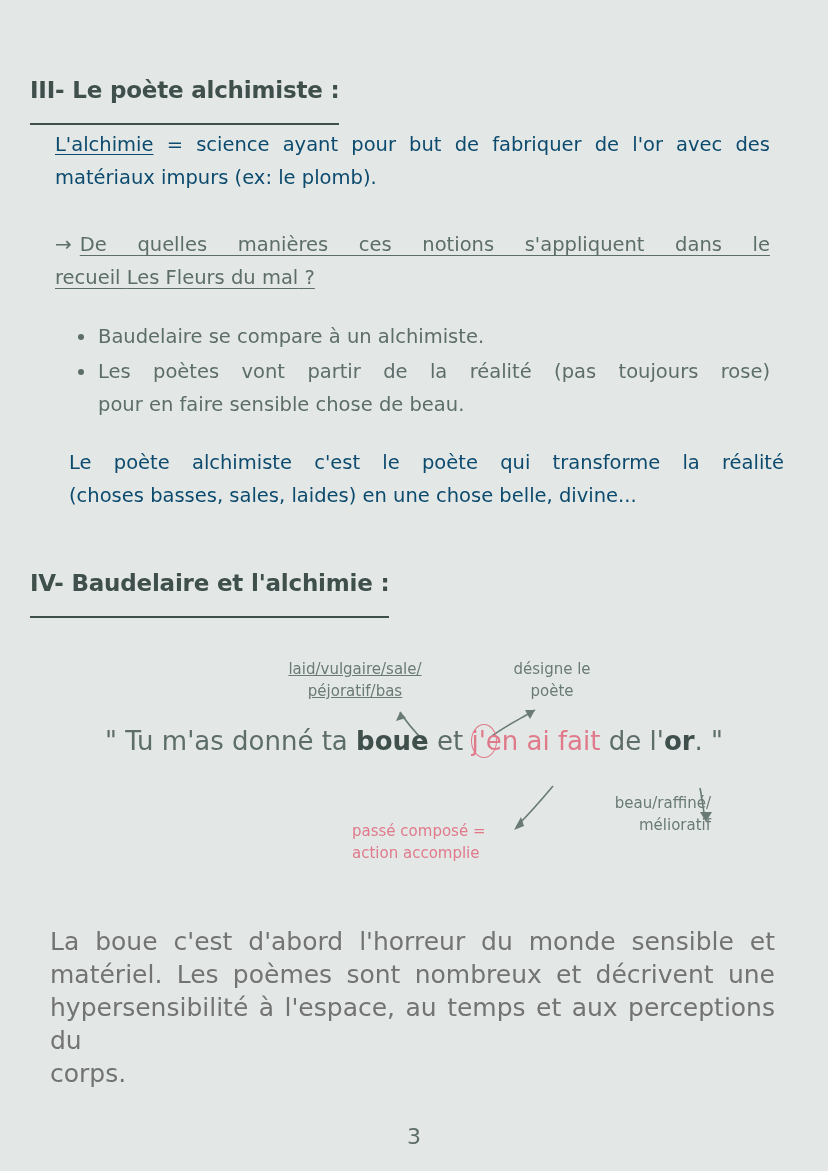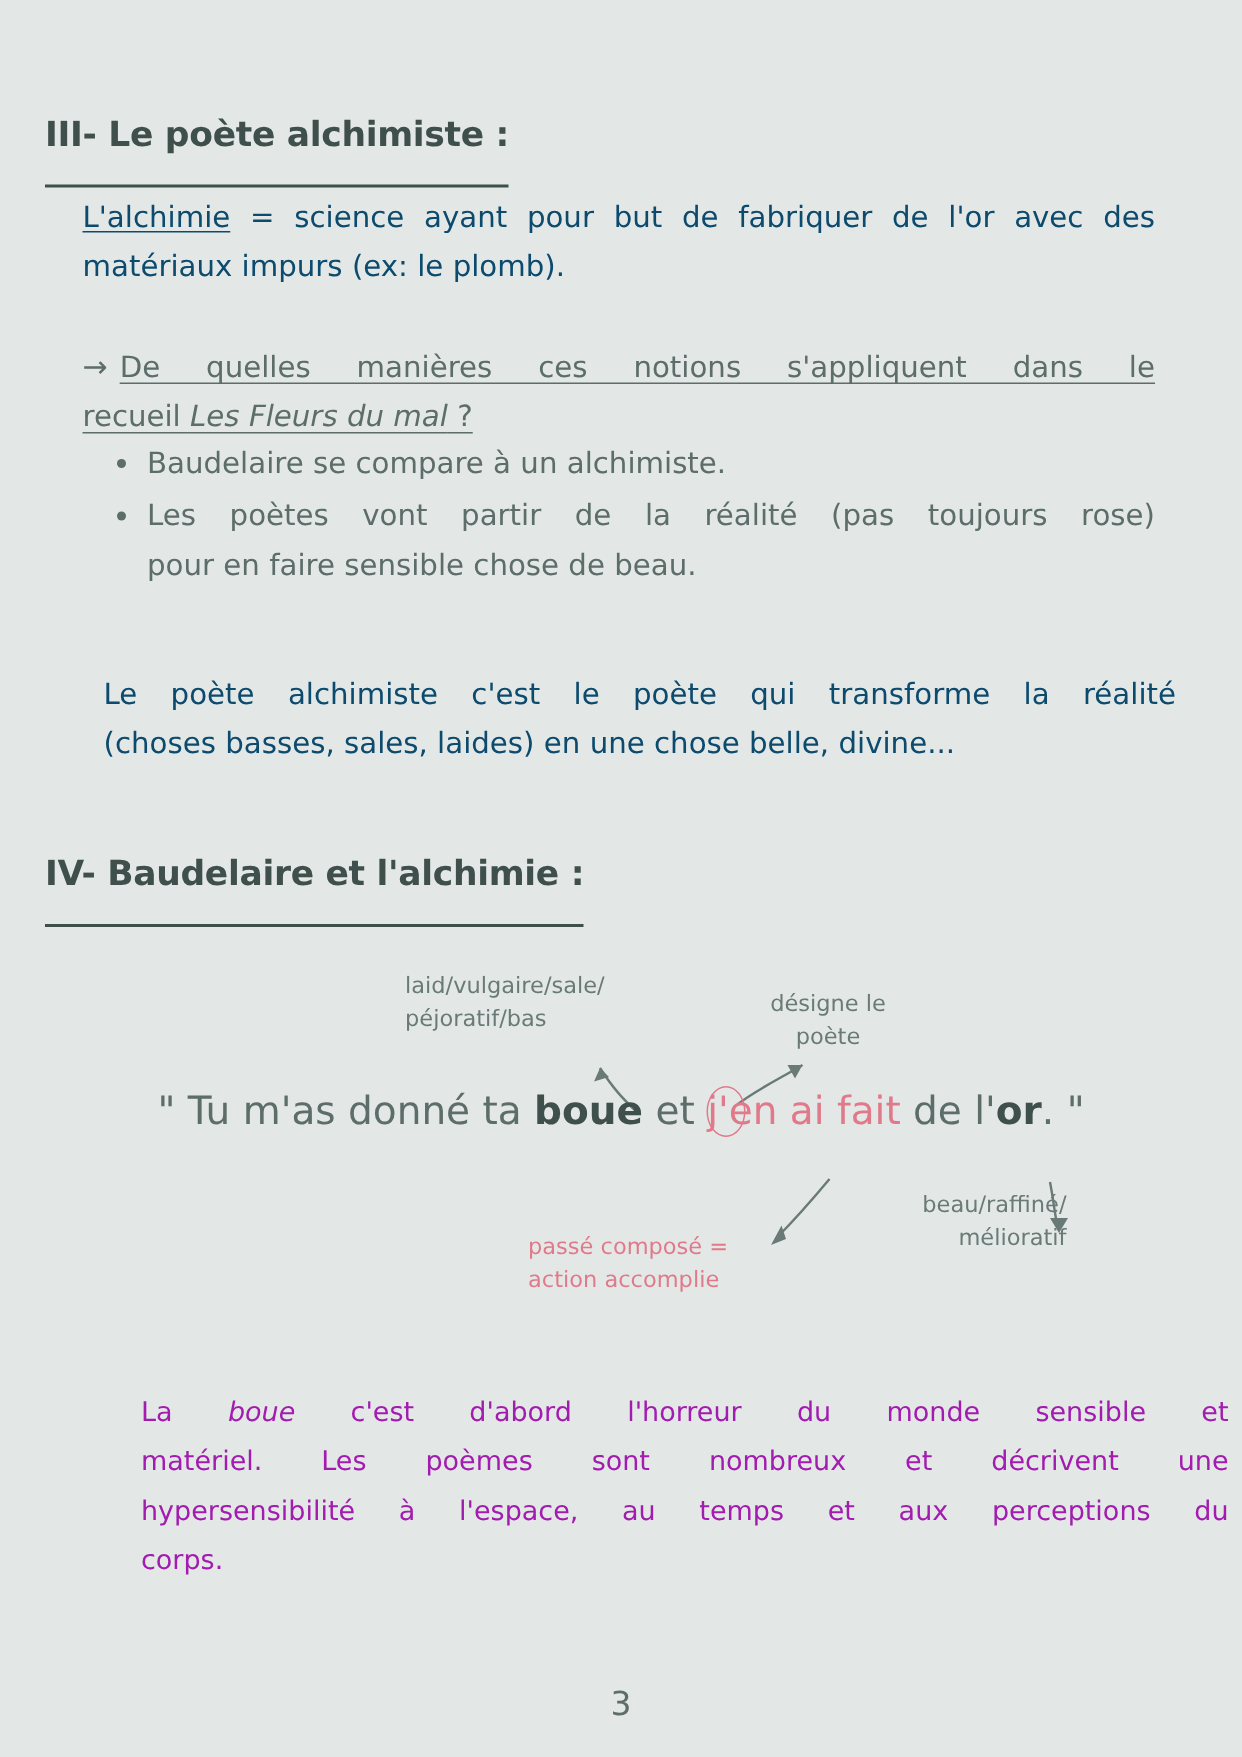--- a/index.html
+++ b/index.html
@@ -43,21 +43,21 @@
     position: absolute;
     font-size: 19.5px;
     line-height: 33px;
     color: #0c4a6e;
     text-align: justify;
   }
   .para .u {
     text-decoration: underline;
     text-underline-offset: 3px;
   }
-  .it { font-style: italic; }
+  .it { }
 
   #p-alchimie {
     left: 55px;
     top: 128px;
     width: 715px;
   }
 
   
   #q-block {
     position: absolute;
@@ -85,21 +85,21 @@
   #q-line1 .q-text {
     flex: 1;
     text-align: justify;
     text-align-last: justify;
   }
 
   
   #bullets {
     position: absolute;
     left: 70px;
-    top: 292px;
+    top: 320px;
     width: 700px;
     margin: 0;
     padding: 0;
     list-style: none;
     font-size: 19.5px;
     line-height: 33px;
     color: #5d6d69;
   }
   #bullets li {
     position: relative;
@@ -149,23 +149,24 @@
     position: absolute;
     font-size: 15px;
     line-height: 22px;
     color: #6a7a76;
   }
   .annot.pink {
     color: #e07a8b;
   }
   #annot-laid {
     left: 270px;
-    top: 6px;
+    top: 18px;
     width: 170px;
-    text-align: left;
+    text-align: center;
+    text-decoration: underline;
   }
   #annot-designe {
     left: 487px;
     top: 18px;
     width: 130px;
     text-align: center;
   }
   #annot-passe {
     left: 352px;
     top: 180px;
@@ -215,25 +216,24 @@
     height: 250px;
     overflow: visible;
   }
 
   
   #p-final {
     position: absolute;
     left: 50px;
     top: 925px;
     width: 725px;
-    font-size: 18px;
+    font-size: 25px;
     line-height: 33px;
-    color: #a21caf;
-    text-align: justify;
-    margin-left: 44px;
+    color: #737373;
+    text-align: justify;
   }
   #p-final .jl {
     display: block;
     text-align: justify;
     text-align-last: justify;
   }
 
   
   #page-number {
     position: absolute;

